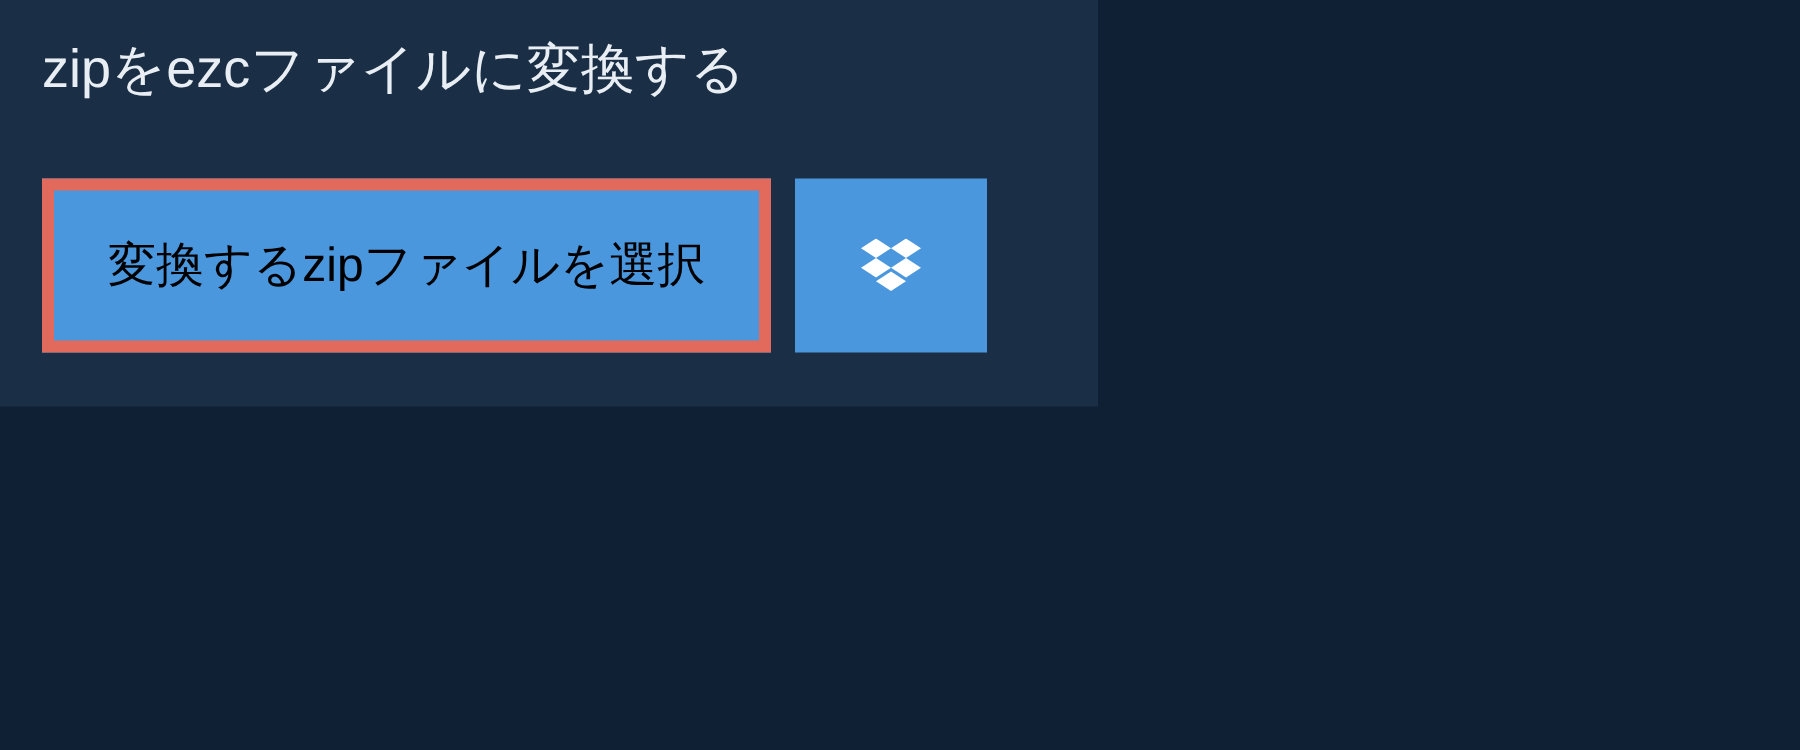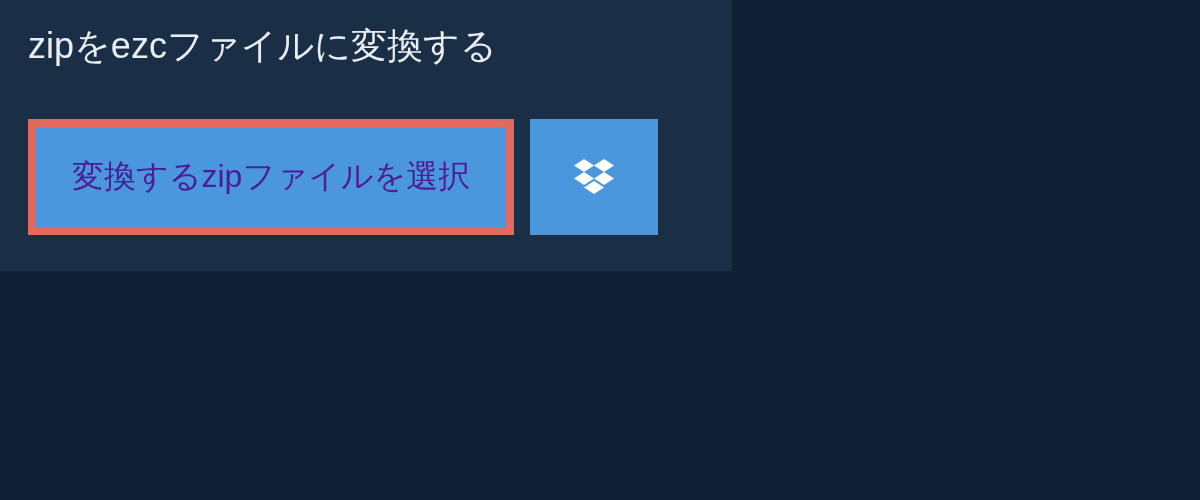--- a/index.html
+++ b/index.html
@@ -32,21 +32,21 @@
     }
     .button-row {
       display: flex;
       align-items: stretch;
       gap: 16px;
       margin-top: 28px;
     }
     .select-button {
       background-color: #4a97dd;
       border: 8px solid #e26a5d;
-      color: #4c1d95;
+      color: #000000;
       font-size: 32px;
       font-weight: 400;
       padding: 28px 36px;
       cursor: pointer;
       display: flex;
       align-items: center;
       justify-content: flex-end;
       white-space: nowrap;
     }
     .dropbox-button {

